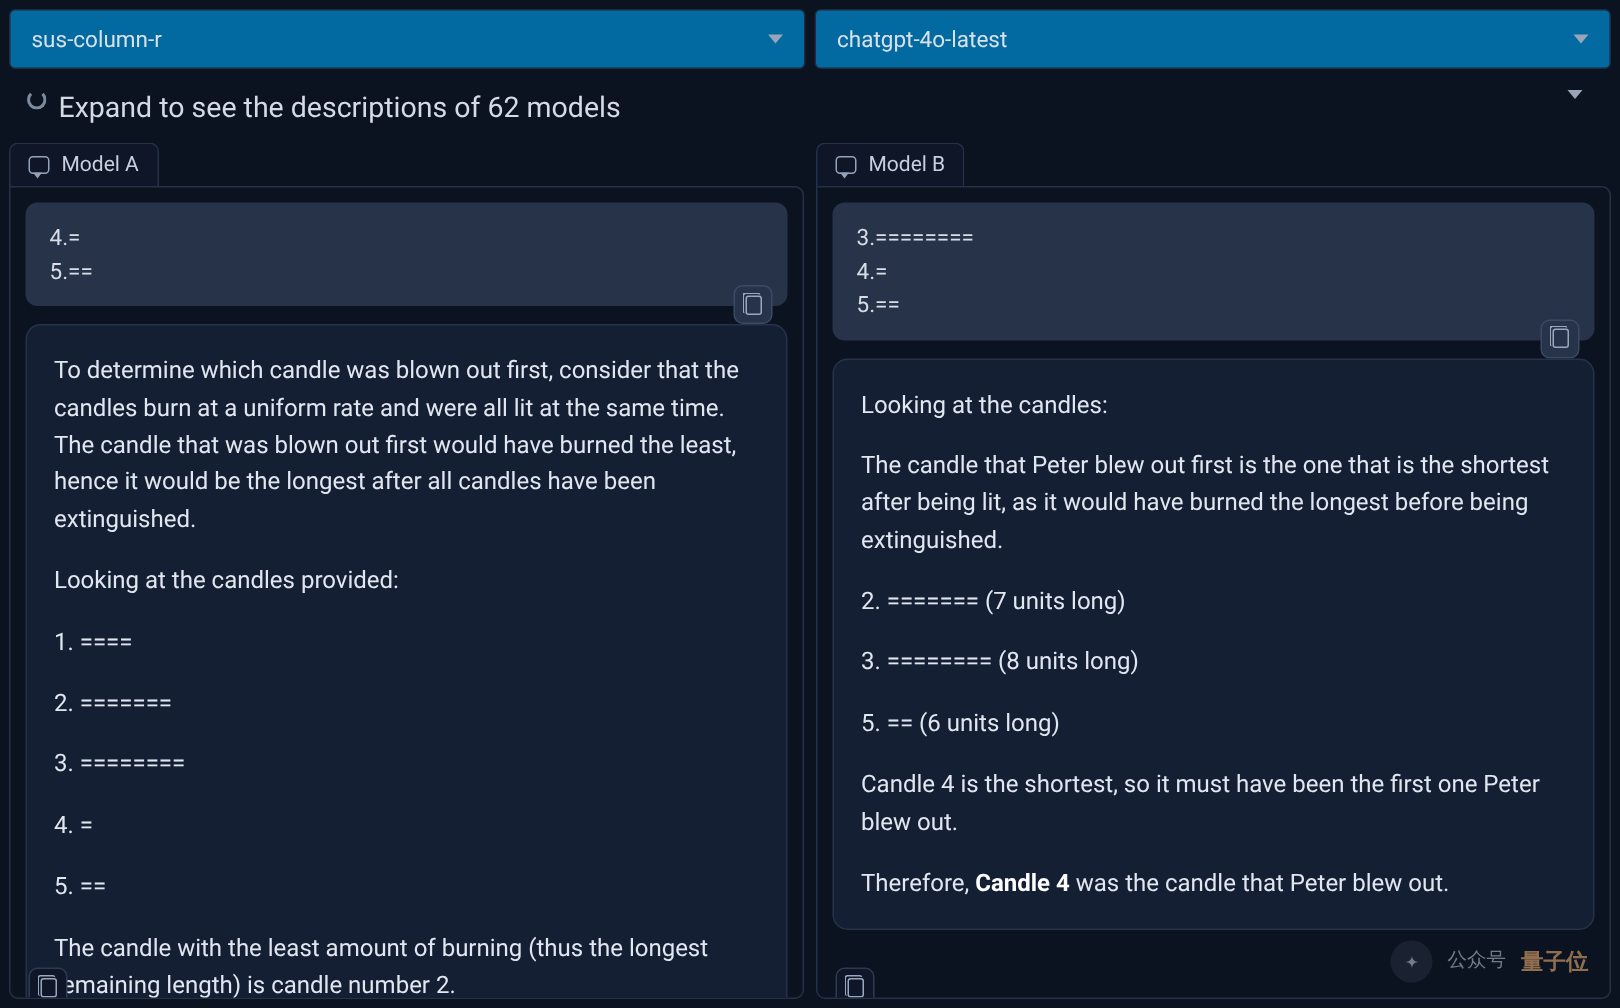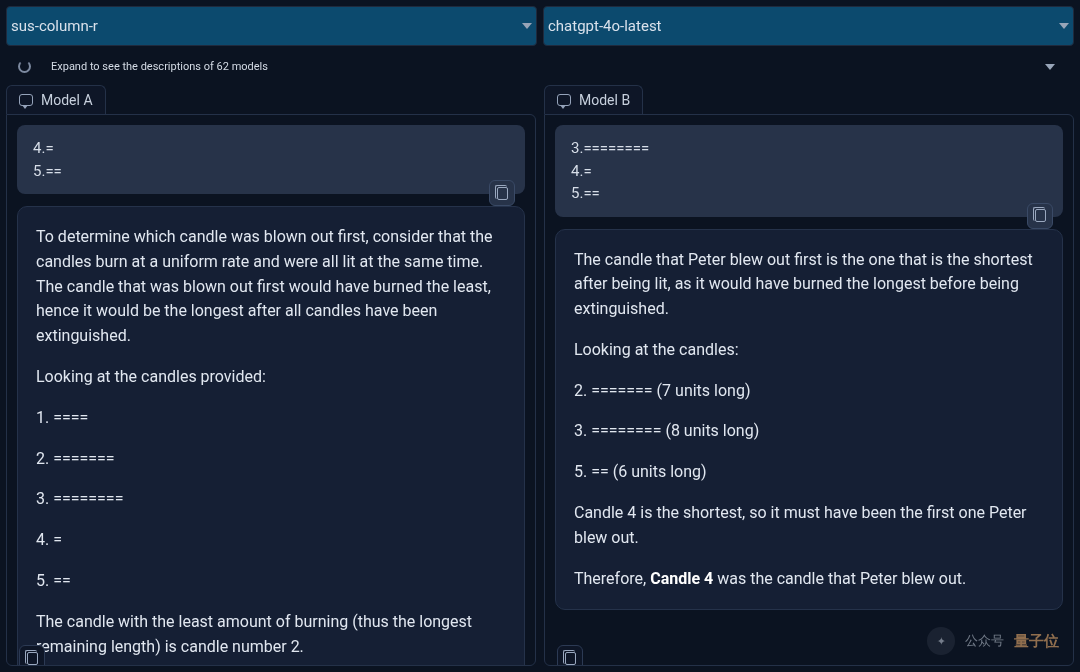--- a/index.html
+++ b/index.html
@@ -14,47 +14,47 @@
   .root { display: flex; flex-direction: column; width: 100%; height: 100%; }
 
   
   .selectors {
     display: flex;
     gap: 6px;
     padding: 6px 6px 0 6px;
   }
   .selector {
     flex: 1;
-    background: #0c4a6e;
+    background: #0369a1;
     border: 1px solid #1f2a3d;
     border-radius: 4px;
-    padding: 10px 4px;
+    padding: 10px 14px;
     display: flex;
     align-items: center;
     justify-content: space-between;
     color: #d9e1eb;
     font-size: 15px;
     cursor: pointer;
     gap: 44px;
   }
   .caret {
     width: 0; height: 0;
     border-left: 5px solid transparent;
     border-right: 5px solid transparent;
     border-top: 6px solid #98a5b8;
   }
 
   
   .expand-row {
     display: flex;
-    align-items: center;
-    gap: 20px;
+    align-items: flex-start;
+    gap: 8px;
     padding: 14px 18px 12px 18px;
     color: #d4dbe5;
-    font-size: 11px;
+    font-size: 19px;
   }
   .right-caret-col {
     margin-left: auto;
     width: 24px;
     display:flex;
     justify-content:center;
   }
   .dot-loader {
     width: 13px; height: 13px;
     border: 2px solid #7d8aa0;
@@ -281,22 +281,22 @@
         <div class="user-bubble">
           <div>3.========</div>
           <div>4.=</div>
           <div>5.==</div>
           <div class="copy-btn">
             <span class="copy-icon"></span>
           </div>
         </div>
 
         <div class="assistant-bubble">
+          <p>Looking at the candles:</p>
           <p>The candle that Peter blew out first is the one that is the shortest after being lit, as it would have burned the longest before being extinguished.</p>
-          <p>Looking at the candles:</p>
           <p>2. ======= (7 units long)</p>
           <p>3. ======== (8 units long)</p>
           <p>5. == (6 units long)</p>
           <p>Candle 4 is the shortest, so it must have been the first one Peter blew out.</p>
           <p>
             <span>Therefore, </span><strong>Candle 4</strong><span> was the candle that Peter blew out.</span>
           </p>
         </div>
 
         <div class="copy-bottom">

